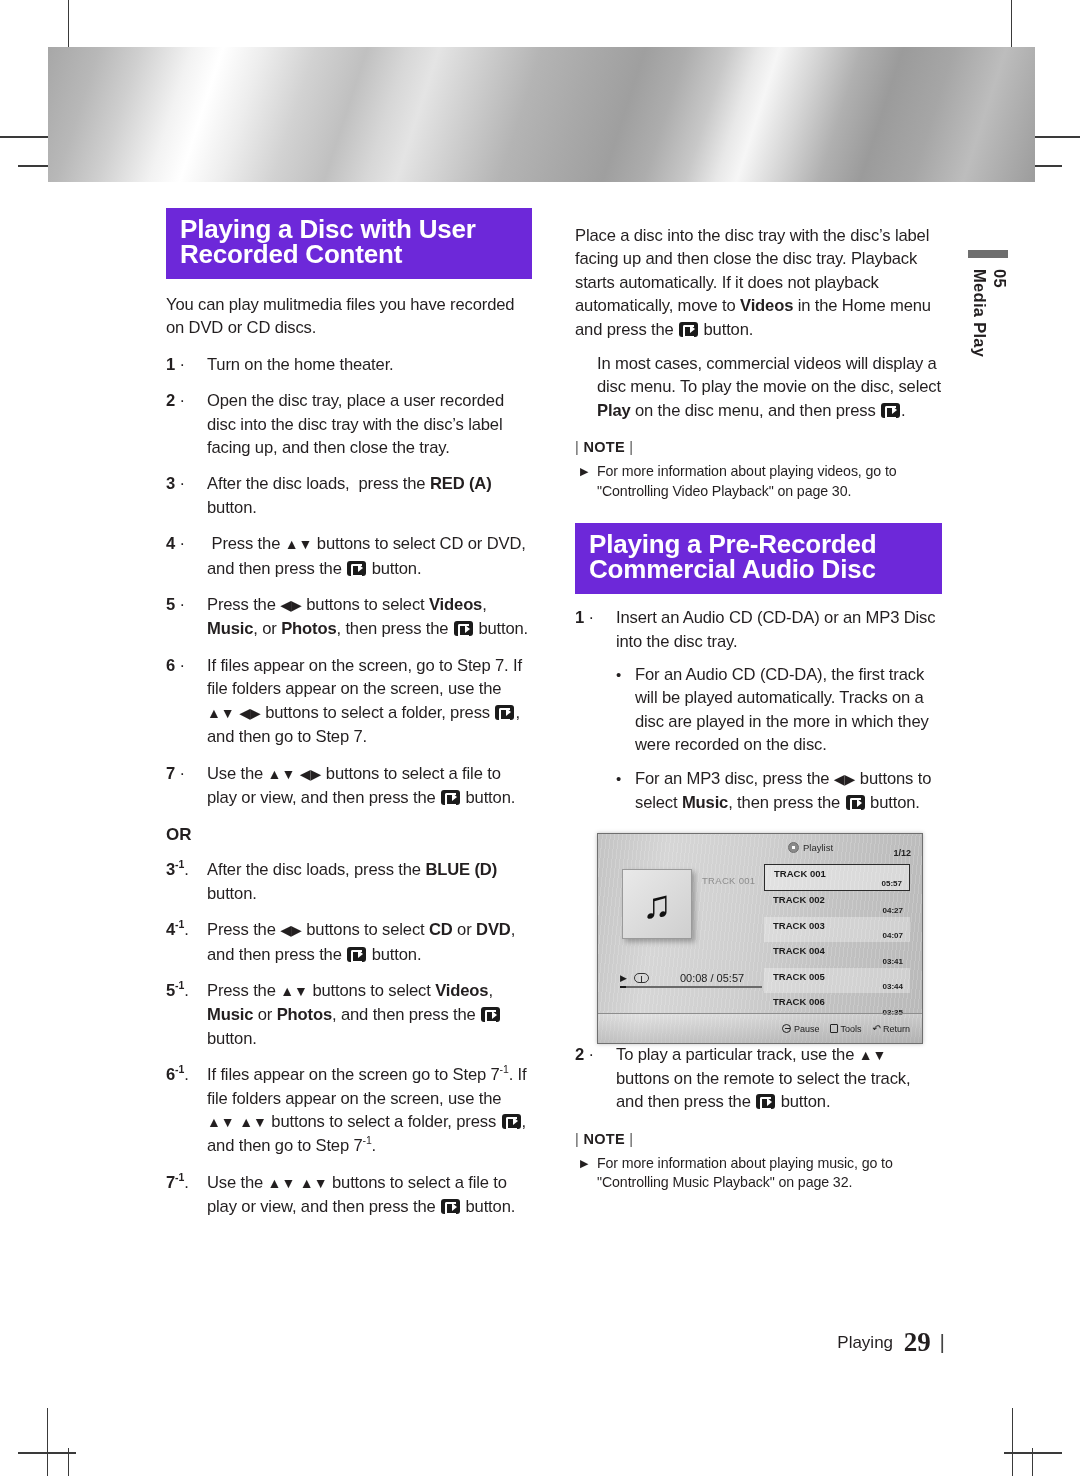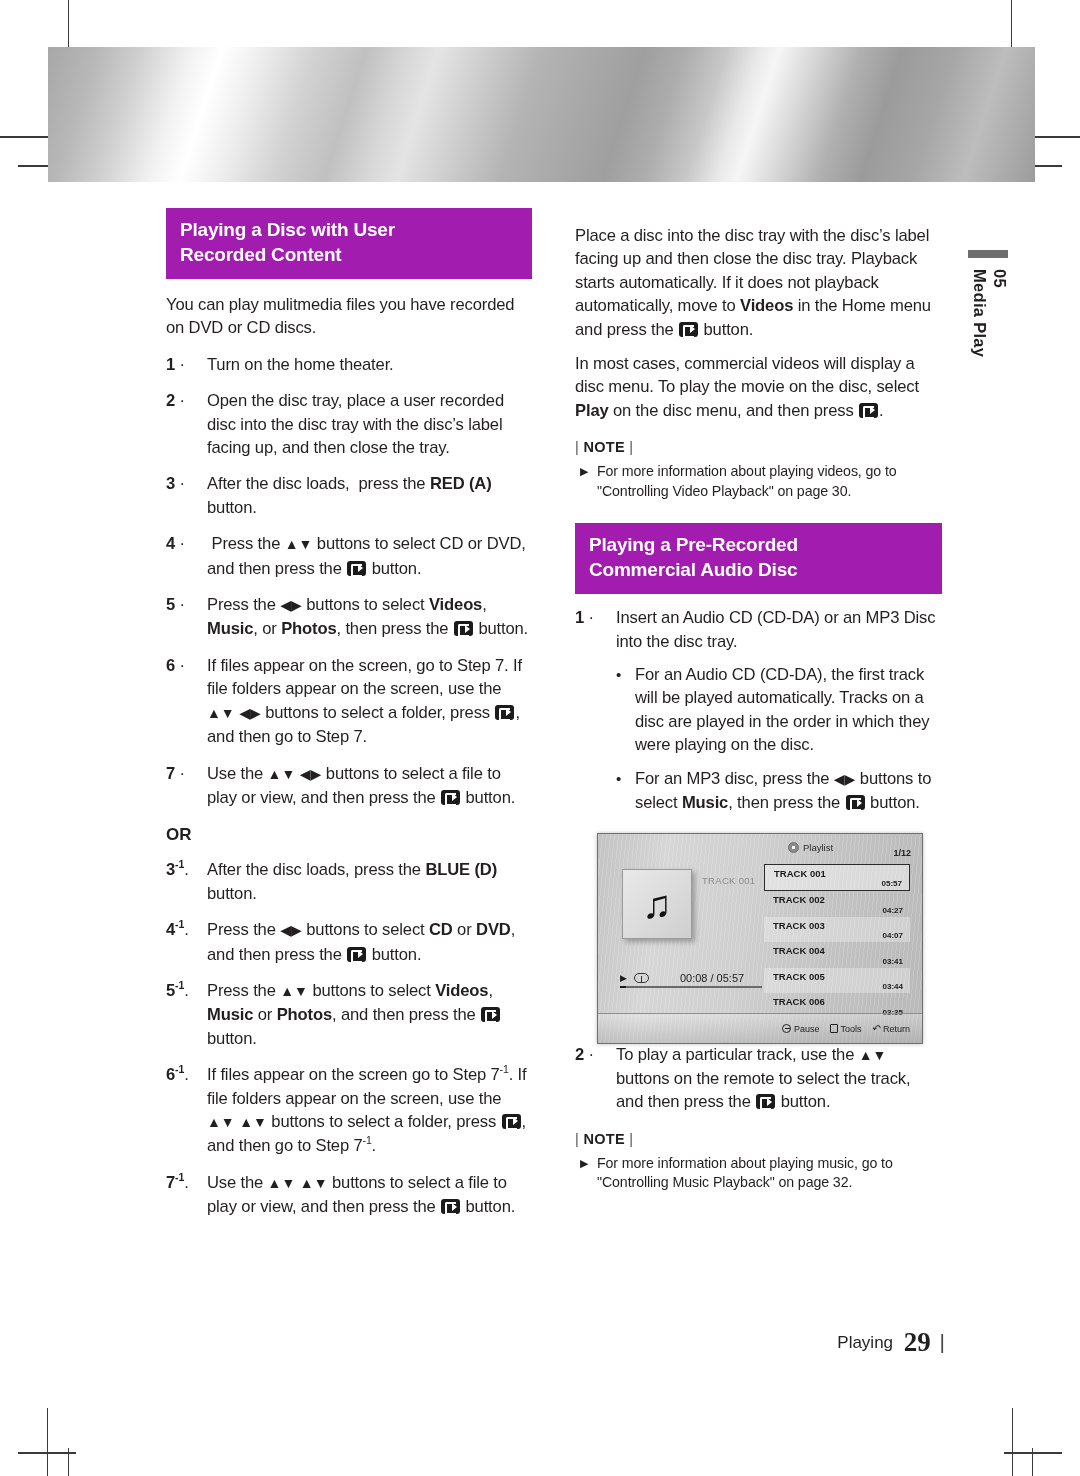--- a/index.html
+++ b/index.html
@@ -36,38 +36,38 @@
   }
 
   
   .page { position:absolute; left:0; top:0; width:1080px; height:1476px; }
 
   .col-left  { position:absolute; left:166px; top:208px; width:366px; }
   .col-right { position:absolute; left:575px; top:210px; width:367px; }
 
   
   .sec-head {
-    background:#a21caf;
+    background:#6d28d9;
     color:#ffffff;
     font-weight:bold;
-    font-size:19px;
+    font-size:26px;
     line-height:25px;
     padding:9px 14px 10px 14px;
     letter-spacing:-0.2px;
   }
   .sec-head.two-line { padding-bottom:12px; }
 
   
   .para {
     font-size:16.6px;
     line-height:23.4px;
     margin-top:14px;
     letter-spacing:-0.15px;
   }
-  .para.tight { margin-top:11px; }
+  .para.tight { margin-top:11px;margin-left:22px; }
 
   
   .step {
     position:relative;
     font-size:16.6px;
     line-height:23.4px;
     margin-top:13px;
     padding-left:41px;
     letter-spacing:-0.15px;
   }
@@ -435,21 +435,21 @@
       Playing a Pre-Recorded<br>Commercial Audio Disc
     </div>
 
     <div class="step" style="margin-top:12px;">
       <span class="num">1<span class="dot"> ·</span></span>
       Insert an Audio CD (CD-DA) or an MP3 Disc into the disc tray.
     </div>
 
     <div class="subbullet">
       <span class="bdot">•</span>
-      <span>For an Audio CD (CD-DA), the first track will be played automatically. Tracks on a disc are played in the order in which they were playing on the disc.</span>
+      <span>For an Audio CD (CD-DA), the first track will be played automatically. Tracks on a disc are played in the more in which they were recorded on the disc.</span>
     </div>
 
     <div class="subbullet">
       <span class="bdot">•</span>
       For an MP3 disc, press the <span class="ar">◀▶</span> buttons to select <b>Music</b>, then press the <span class="ent"></span> button.
     </div>
 
     <div style="height:228px"></div>
 
     <div class="step" style="margin-top:0;">

